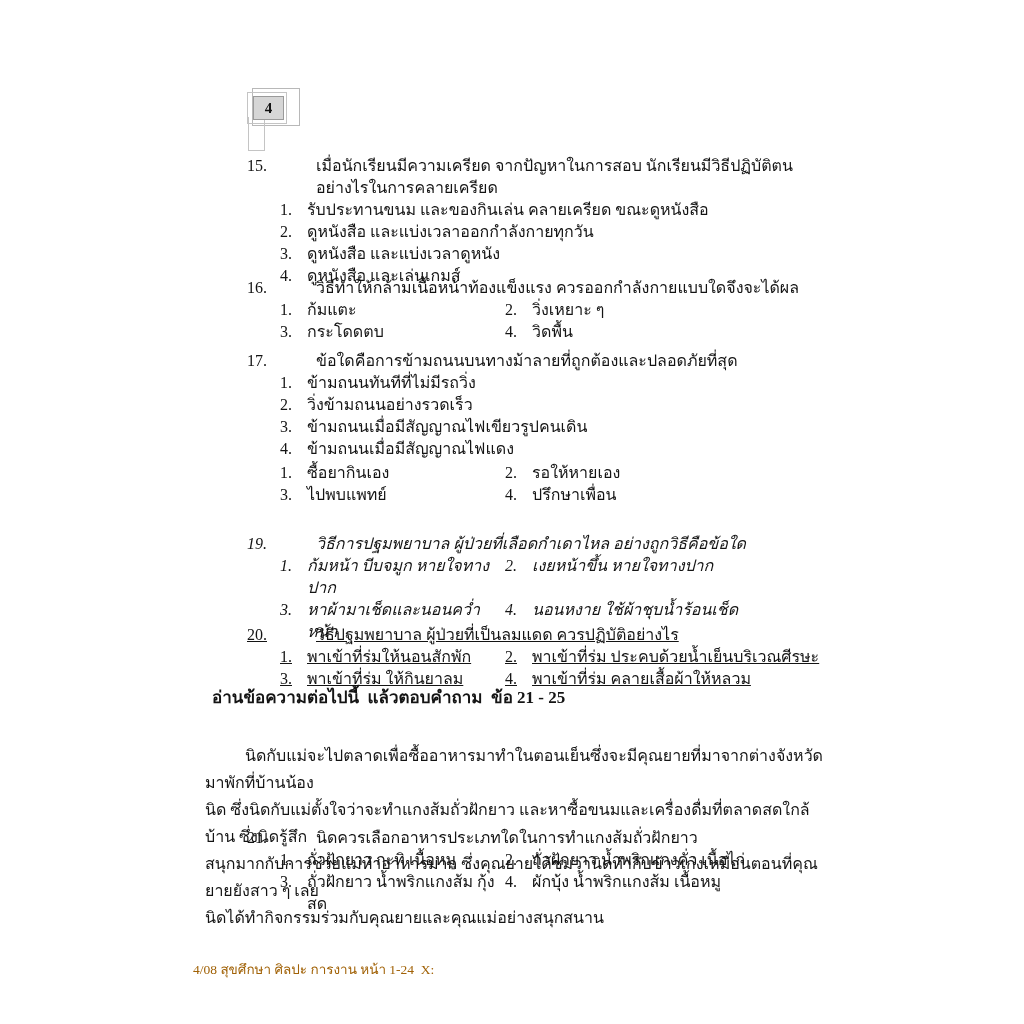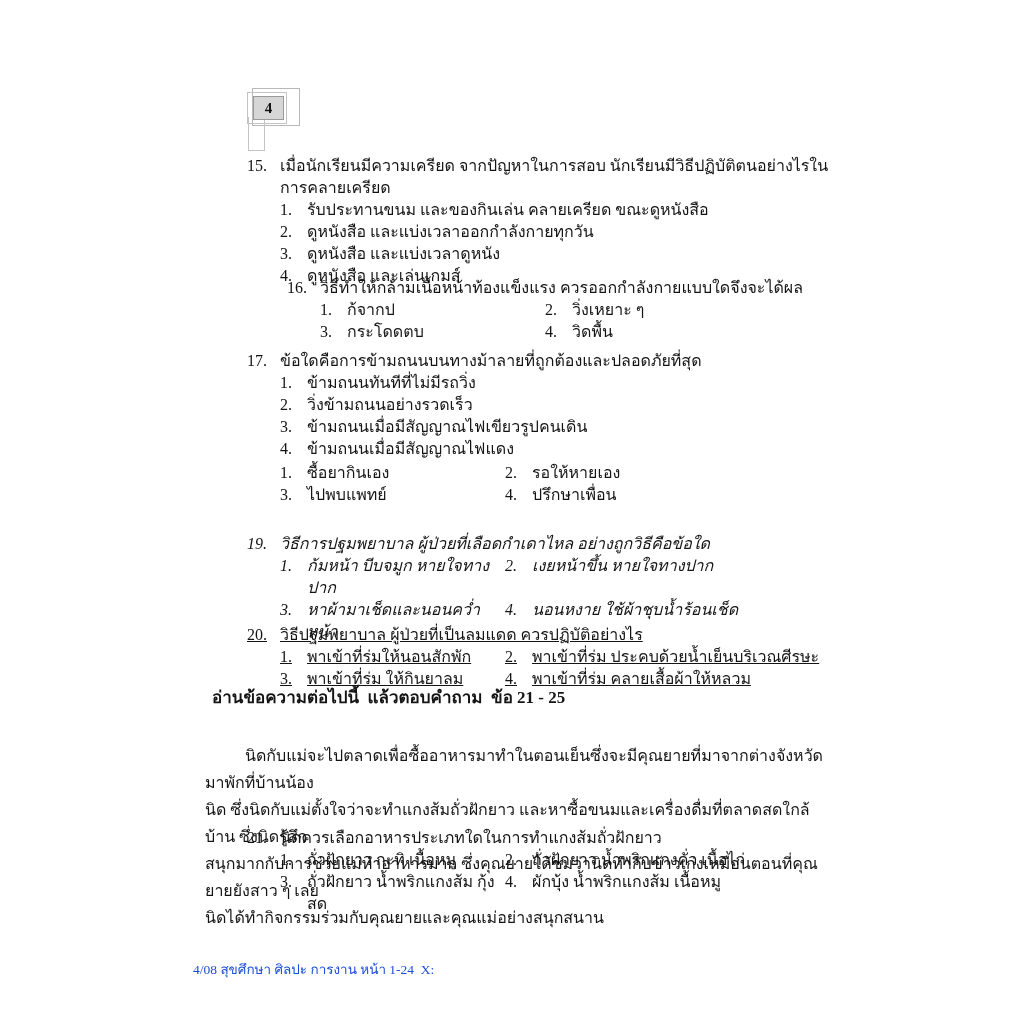--- a/index.html
+++ b/index.html
@@ -21,42 +21,42 @@
     border: 1px solid #c4c4c4; background: transparent; }
   .pb-num { position: absolute; left: 10px; top: 11px; width: 29px; height: 22px;
     background: #d6d6d6; border: 1px solid #9a9a9a;
     display: flex; align-items: center; justify-content: center;
     font-weight: bold; font-size: 15px; color: #111; }
   .pb-tail { position: absolute; left: 5px; top: 32px; width: 15px; height: 33px;
     border: 1px solid #c4c4c4; border-top: none; background: transparent; }
 
   
   .question { position: absolute; left: 247px; right: 180px; }
-  .q-line { display: flex; line-height: 22px; font-size: 16px; }
+  .q-line { display: flex; line-height: 22px; font-size: 16px; gap: 36px; }
   .q-num { width: 33px; flex: 0 0 33px; }
   .q-text { flex: 1; white-space: pre-wrap; }
   .options { margin-left: 33px; }
   .option { display: flex; line-height: 22px; font-size: 16px; }
   .o-num { width: 27px; flex: 0 0 27px; }
   .o-text { flex: 1; white-space: pre-wrap; }
   .options.twocol { display: grid; grid-template-columns: 225px auto; }
 
   .heading { position: absolute; left: 212px; font-weight: bold; font-size: 17px;
     line-height: 22px; white-space: pre-wrap; }
 
   .passage { position: absolute; left: 205px; width: 634px; font-size: 16px; }
   .passage .p-line { line-height: 27px; white-space: pre-wrap; }
   .passage .p-line.indent { text-indent: 40px; margin-top: 24px; }
 
   .footer { position: absolute; left: 193px; top: 958px; font-size: 13.5px;
-    color: #1d4ed8; white-space: pre-wrap; }
+    color: #a16207; white-space: pre-wrap; }
 
   
   #q15 { top: 155px; }
-  #q16 { top: 277px; margin-left: 40px; }
+  #q16 { top: 277px; }
   #q17 { top: 344px; margin-top: 6px; }
   #q18 { top: 462px; }
   #q19 { top: 533px; font-style: italic; }
   #q20 { top: 624px; text-decoration: underline; }
   .heading { top: 687px; }
   .passage { top: 718px; }
   #q21 { top: 827px; }
 </style>
 </head>
 <body>
@@ -96,21 +96,21 @@
   </div>
 
   <div class="question" id="q16">
     <div class="q-line">
       <span class="q-num">16.</span>
       <span class="q-text">วิธีทำให้กล้ามเนื้อหน้าท้องแข็งแรง ควรออกกำลังกายแบบใดจึงจะได้ผล</span>
     </div>
     <div class="options twocol">
       <div class="option">
           <span class="o-num">1.</span>
-          <span class="o-text">ก้จากป</span>
+          <span class="o-text">ก้มแตะ</span>
         </div>
       <div class="option">
           <span class="o-num">2.</span>
           <span class="o-text">วิ่งเหยาะ ๆ</span>
         </div>
       <div class="option">
           <span class="o-num">3.</span>
           <span class="o-text">กระโดดตบ</span>
         </div>
       <div class="option">

